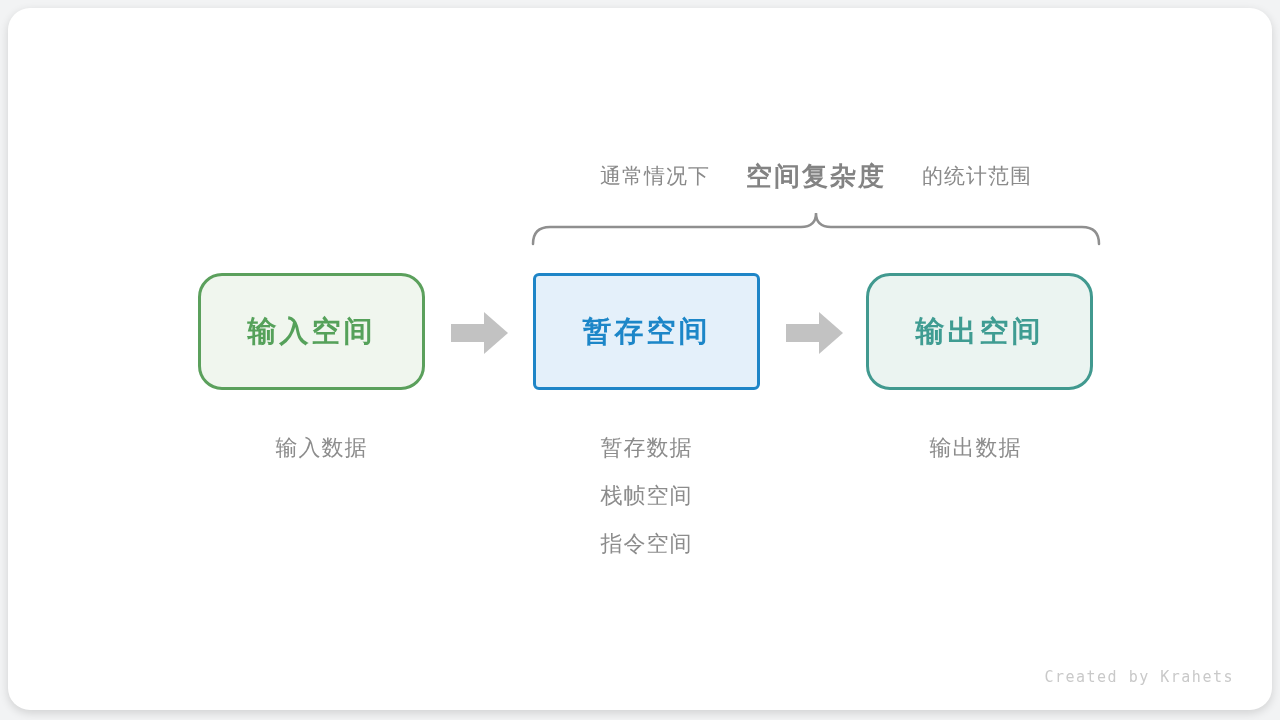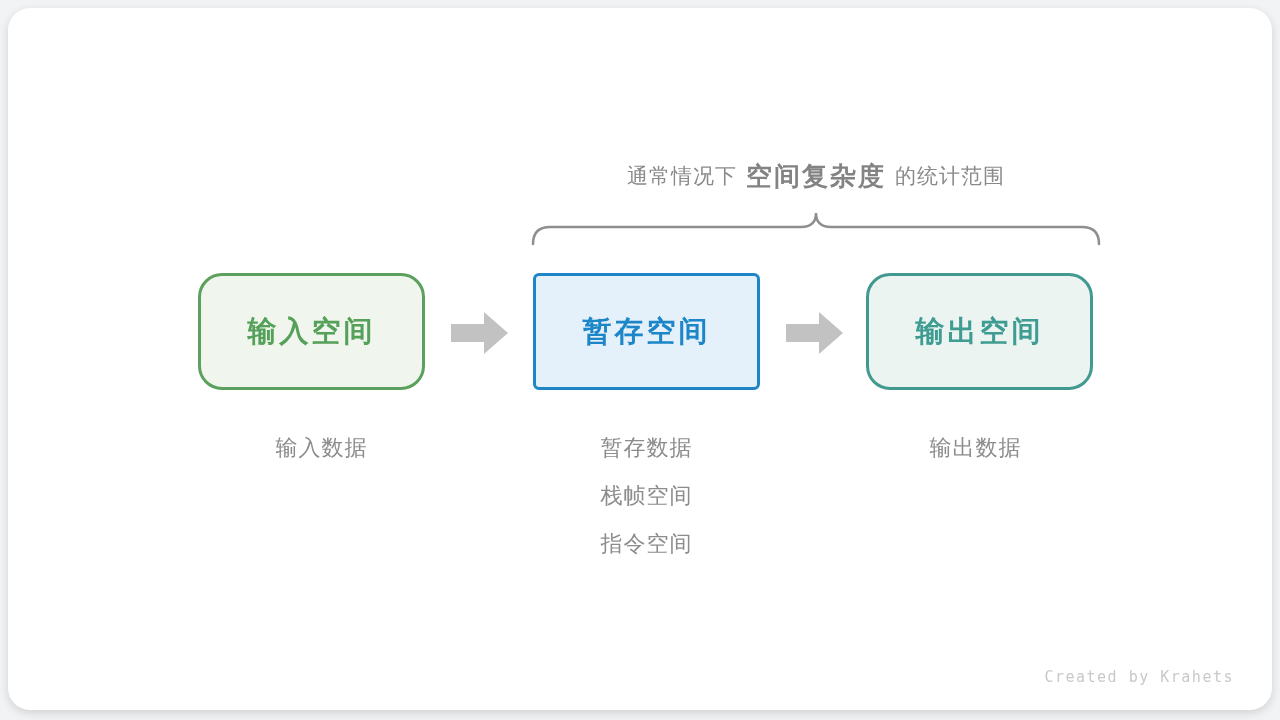--- a/index.html
+++ b/index.html
@@ -15,25 +15,26 @@
     background: #ffffff;
     border-radius: 22px;
     box-shadow: 0 3px 10px rgba(0,0,0,0.14);
   }
   .diagram-title {
     position: absolute;
     left: 454px; top: 148px; width: 708px; height: 40px;
     display: flex; align-items: center; justify-content: center;
     color: #8a8a8a;
     white-space: nowrap;
+    gap: 16px;
   }
   .diagram-title .t-normal { font-size: 21px; letter-spacing: 1px; }
   .diagram-title .t-strong {
     font-size: 26px; font-weight: bold; letter-spacing: 2px;
-    margin: 0 9px; color: #838383;
+    margin: 0 20px; color: #838383;
   }
   .brace-wrap { position: absolute; left: 523px; top: 202px; width: 570px; height: 36px; }
   .flow-box {
     position: absolute;
     top: 265px; width: 227px; height: 117px;
     border-radius: 24px;
     border: 3px solid;
     display: flex; align-items: center; justify-content: center;
     font-size: 29px; font-weight: bold; letter-spacing: 3px;
   }

